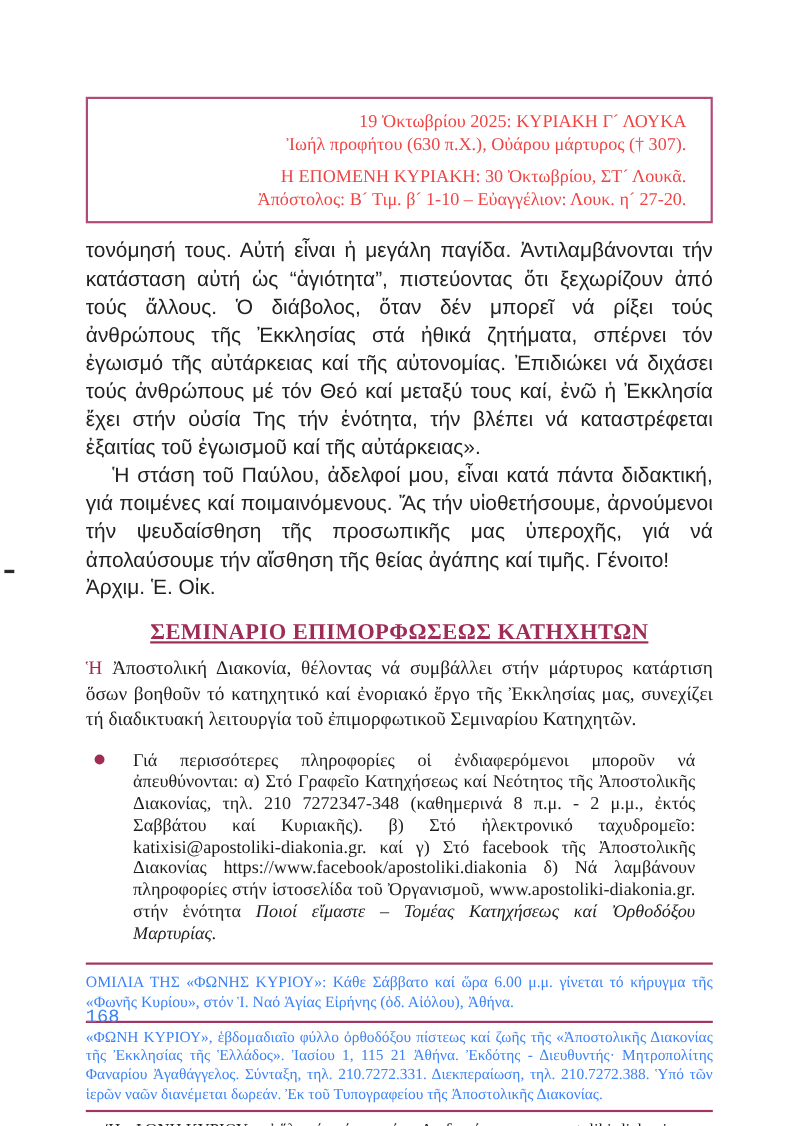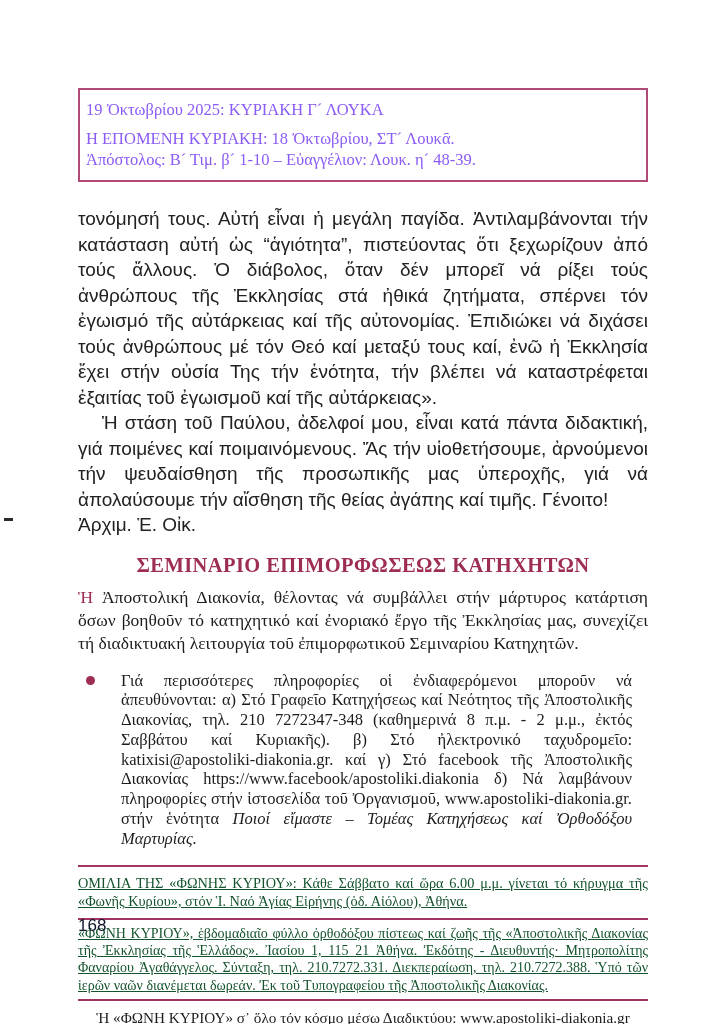--- a/index.html
+++ b/index.html
@@ -13,49 +13,50 @@
     -webkit-font-smoothing:antialiased;
   }
   .content{
     position:absolute;
     left:78px; top:88px;
     width:570px;
   }
   
   .calendar-box{
     border:2px solid #b14a77;
-    padding:9px 6px 10px 6px;
-    text-align:left;
+    padding:9px 22px 10px 6px;
+    text-align:right;
     font-size:16.5px;
     line-height:21px;
-    color:#8b5cf6;
+    color:#ef4444;
   }
   .cb-gap{margin-top:8px;}
   
-  .article{margin-top:24px;}
+  .article{margin-top:13px;}
   .article p{
     margin:0;
     font-family:"Liberation Sans", sans-serif;
     font-size:19px;
     line-height:25.5px;
     text-align:justify;
     color:#222;
   }
   .article p.indent{text-indent:24px;}
   .article p.sig{
     text-indent:0;
   }
   
   .seminar-heading{
     margin:16px 0 0 0;
     text-align:center;
     font-size:20.5px;
     font-weight:bold;
     letter-spacing:0.4px;
     color:#9e2d56;
+    text-decoration:underline;
   }
   .intro{
     margin:9px 0 0 0;
     font-size:17.5px;
     line-height:23px;
     text-align:justify;
   }
   .intro .initial{color:#9e2d56;}
   .bullet-item{
     position:relative;
@@ -82,59 +83,59 @@
     background:#a03462;
     border:none;
     margin:0;
   }
   .rule.r1{margin-top:12px;}
   .small-block{
     margin:7px 0;
     font-size:14.3px;
     line-height:18.2px;
     text-align:justify;
-    color:#14532d;
-    text-decoration:underline;
+    color:#3b82f6;
   }
   .imprint{
     margin:5px 0;
     font-size:14px;
     line-height:17.2px;
   }
   .internet-line{
     margin:7px 0;
     text-align:center;
     font-size:15.2px;
     line-height:19px;
   }
   .internet-line .url{font-weight:normal;}
   
   .page-number{
     position:absolute;
     left:78px; top:916px;
-    font-family:Liberation Sans, sans-serif;
+    font-family:Liberation Mono, monospace;
     font-size:17px;
-    color:#0f172a;
+    color:#3b82f6;
   }
   .margin-dash{
     position:absolute;
     left:4px; top:518px;
     width:9px; height:3px;
     background:#2a2a2a;
   }
 </style>
 </head>
 <body>
 
 <div class="content">
 
   <div class="calendar-box">
     <div class="cb-line">19 Ὀκτωβρίου 2025: ΚΥΡΙΑΚΗ Γ´ ΛΟΥΚΑ</div>
-    <div class="cb-line cb-gap">Η ΕΠΟΜΕΝΗ ΚΥΡΙΑΚΗ: 18 Ὀκτωβρίου, ΣΤ´ Λουκᾶ.</div>
-    <div class="cb-line">Ἀπόστολος: Β´ Τιμ. β´ 1-10 – Εὐαγγέλιον: Λουκ. η´ 48-39.</div>
+    <div class="cb-line">Ἰωήλ προφήτου (630 π.Χ.), Οὐάρου μάρτυρος († 307).</div>
+    <div class="cb-line cb-gap">Η ΕΠΟΜΕΝΗ ΚΥΡΙΑΚΗ: 30 Ὀκτωβρίου, ΣΤ´ Λουκᾶ.</div>
+    <div class="cb-line">Ἀπόστολος: Β´ Τιμ. β´ 1-10 – Εὐαγγέλιον: Λουκ. η´ 27-20.</div>
   </div>
 
   <div class="article">
     <p>τονόμησή τους. Αὐτή εἶναι ἡ μεγάλη παγίδα. Ἀντιλαμβάνονται τήν κατάσταση αὐτή ὡς “ἁγιότητα”, πιστεύοντας ὅτι ξεχωρίζουν ἀπό τούς ἄλλους. Ὁ διάβολος, ὅταν δέν μπορεῖ νά ρίξει τούς ἀνθρώπους τῆς Ἐκκλησίας στά ἠθικά ζητήματα, σπέρνει τόν ἐγωισμό τῆς αὐτάρκειας καί τῆς αὐτονομίας. Ἐπιδιώκει νά διχάσει τούς ἀνθρώπους μέ τόν Θεό καί μεταξύ τους καί, ἐνῶ ἡ Ἐκκλησία ἔχει στήν οὐσία Της τήν ἑνότητα, τήν βλέπει νά καταστρέφεται ἐξαιτίας τοῦ ἐγωισμοῦ καί τῆς αὐτάρκειας».</p>
     <p class="indent">Ἡ στάση τοῦ Παύλου, ἀδελφοί μου, εἶναι κατά πάντα διδακτική, γιά ποιμένες καί ποιμαινόμενους. Ἄς τήν υἱοθετήσουμε, ἀρνούμενοι τήν ψευδαίσθηση τῆς προσωπικῆς μας ὑπεροχῆς, γιά νά ἀπολαύσουμε τήν αἴσθηση τῆς θείας ἀγάπης καί τιμῆς. Γένοιτο!</p>
     <p class="sig">Ἀρχιμ. Ἑ. Οἰκ.</p>
   </div>
 
   <h2 class="seminar-heading">ΣΕΜΙΝΑΡΙΟ ΕΠΙΜΟΡΦΩΣΕΩΣ ΚΑΤΗΧΗΤΩΝ</h2>
 

